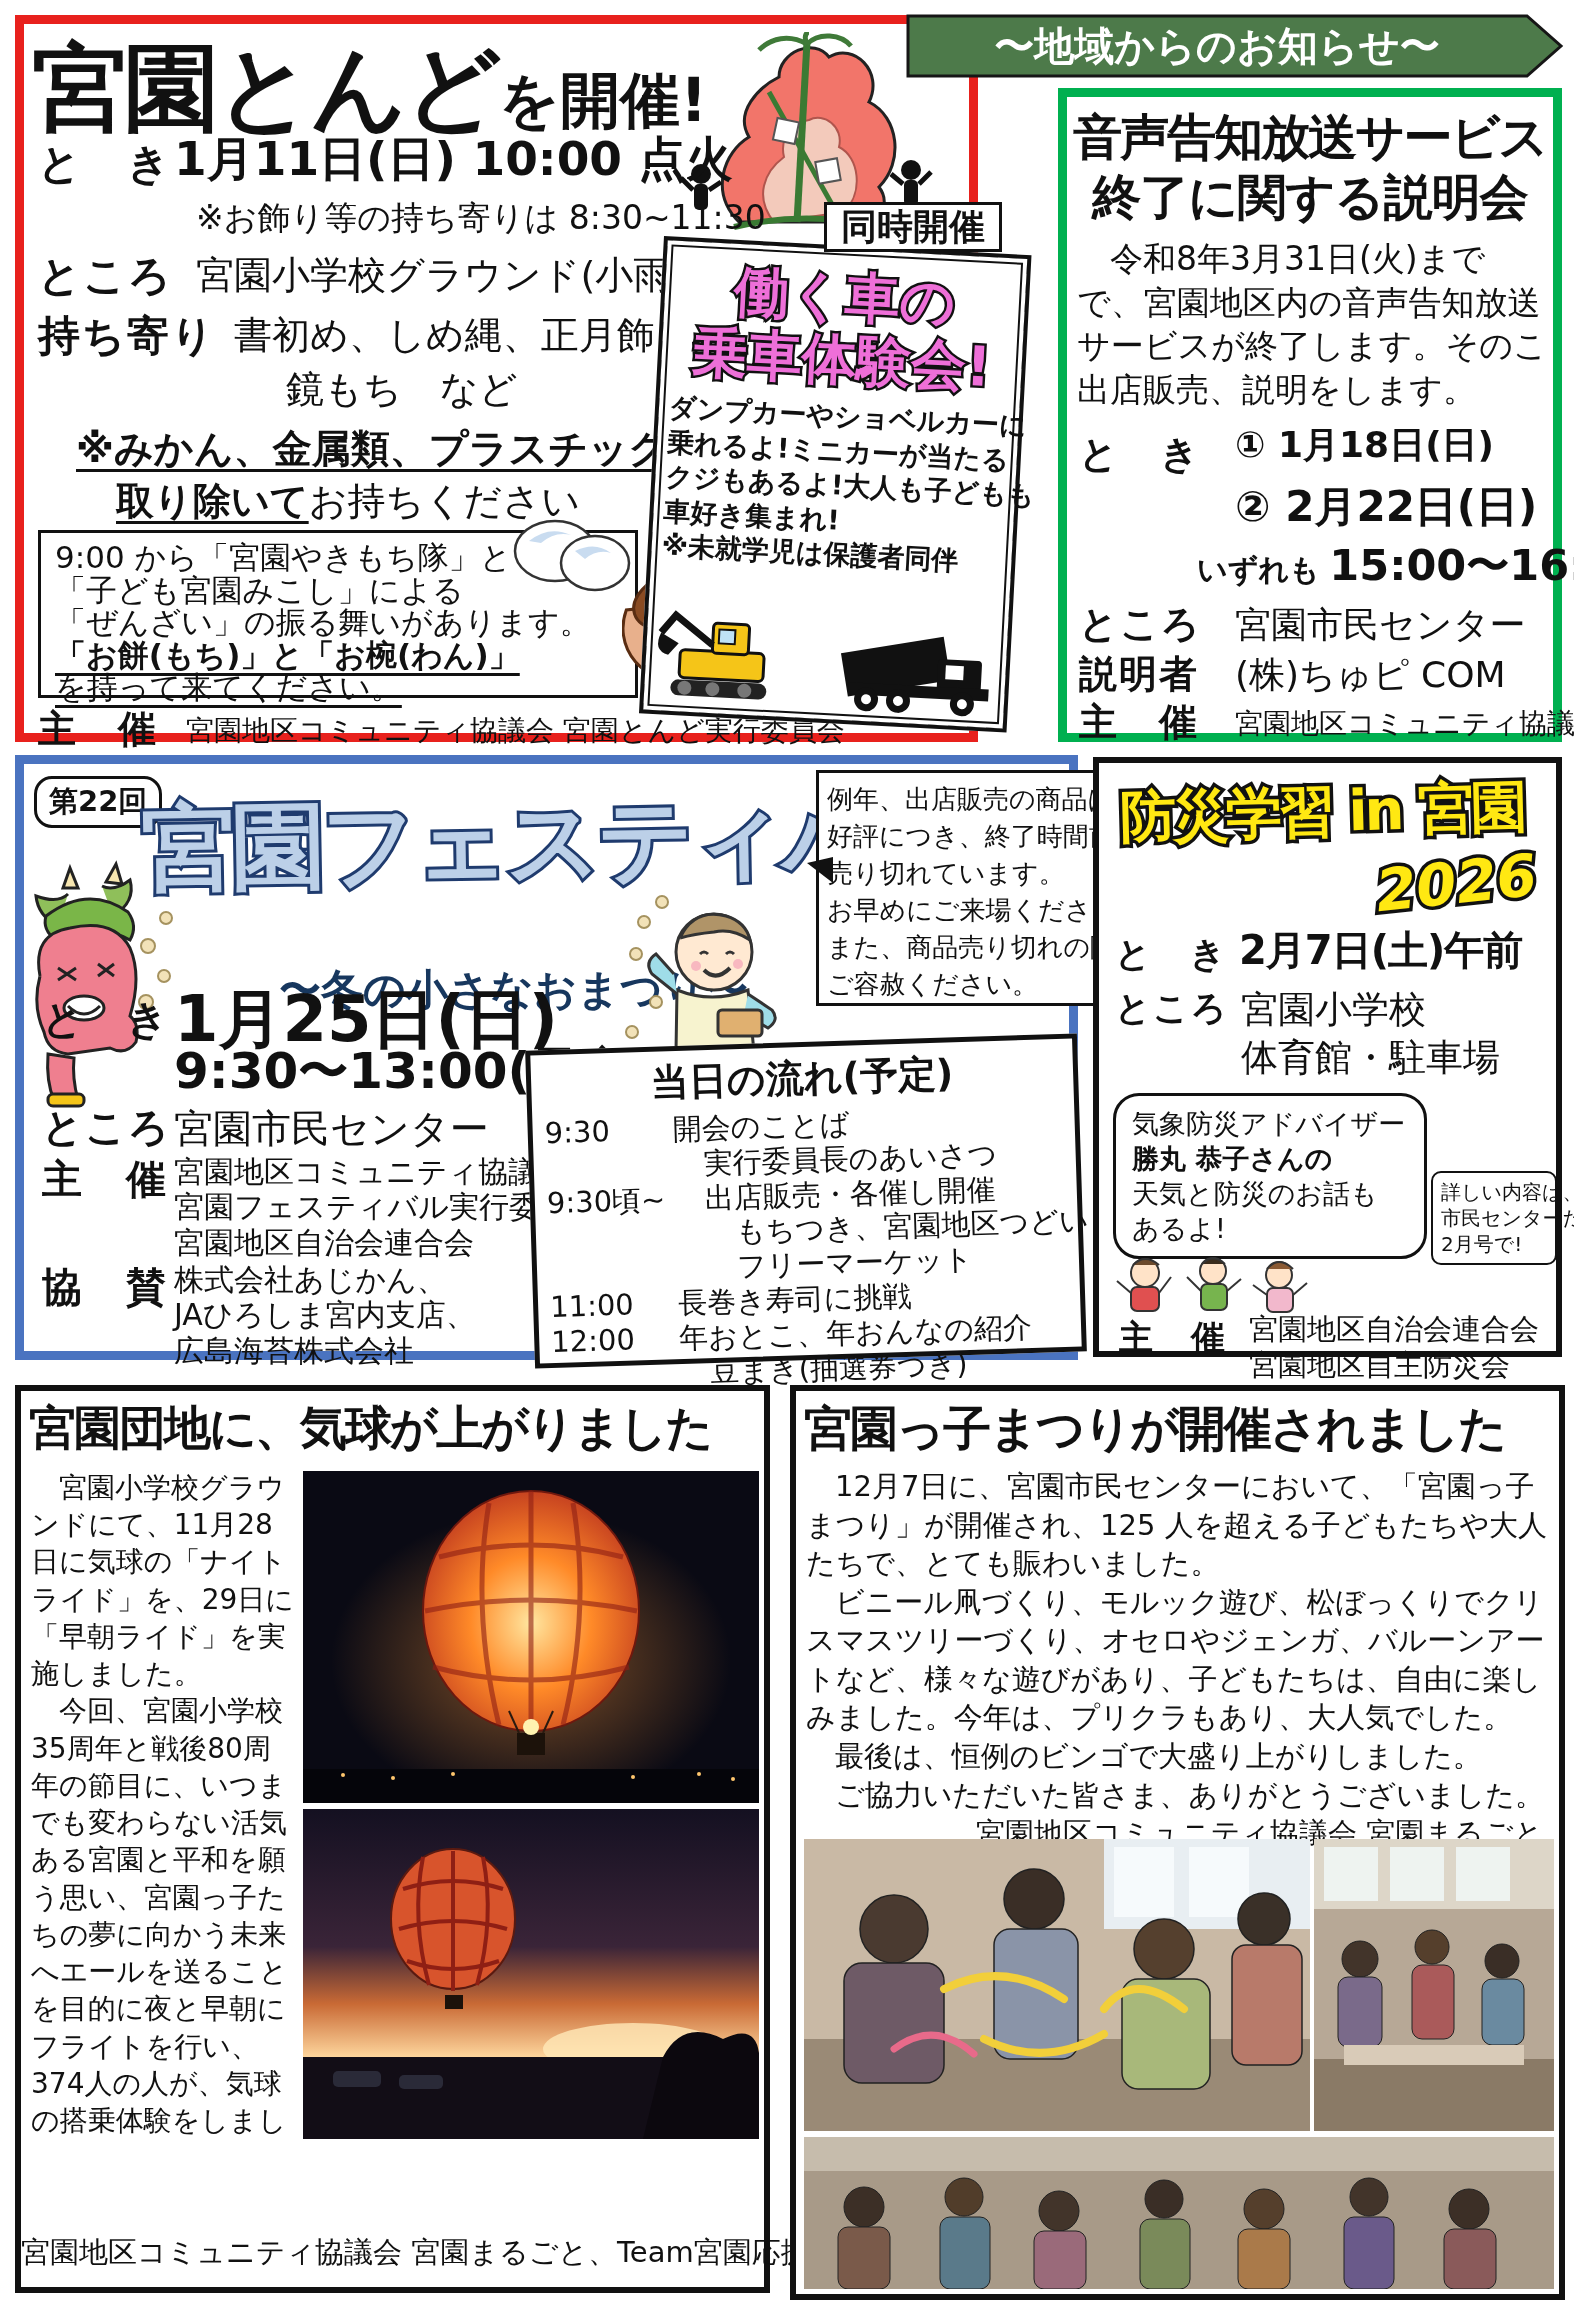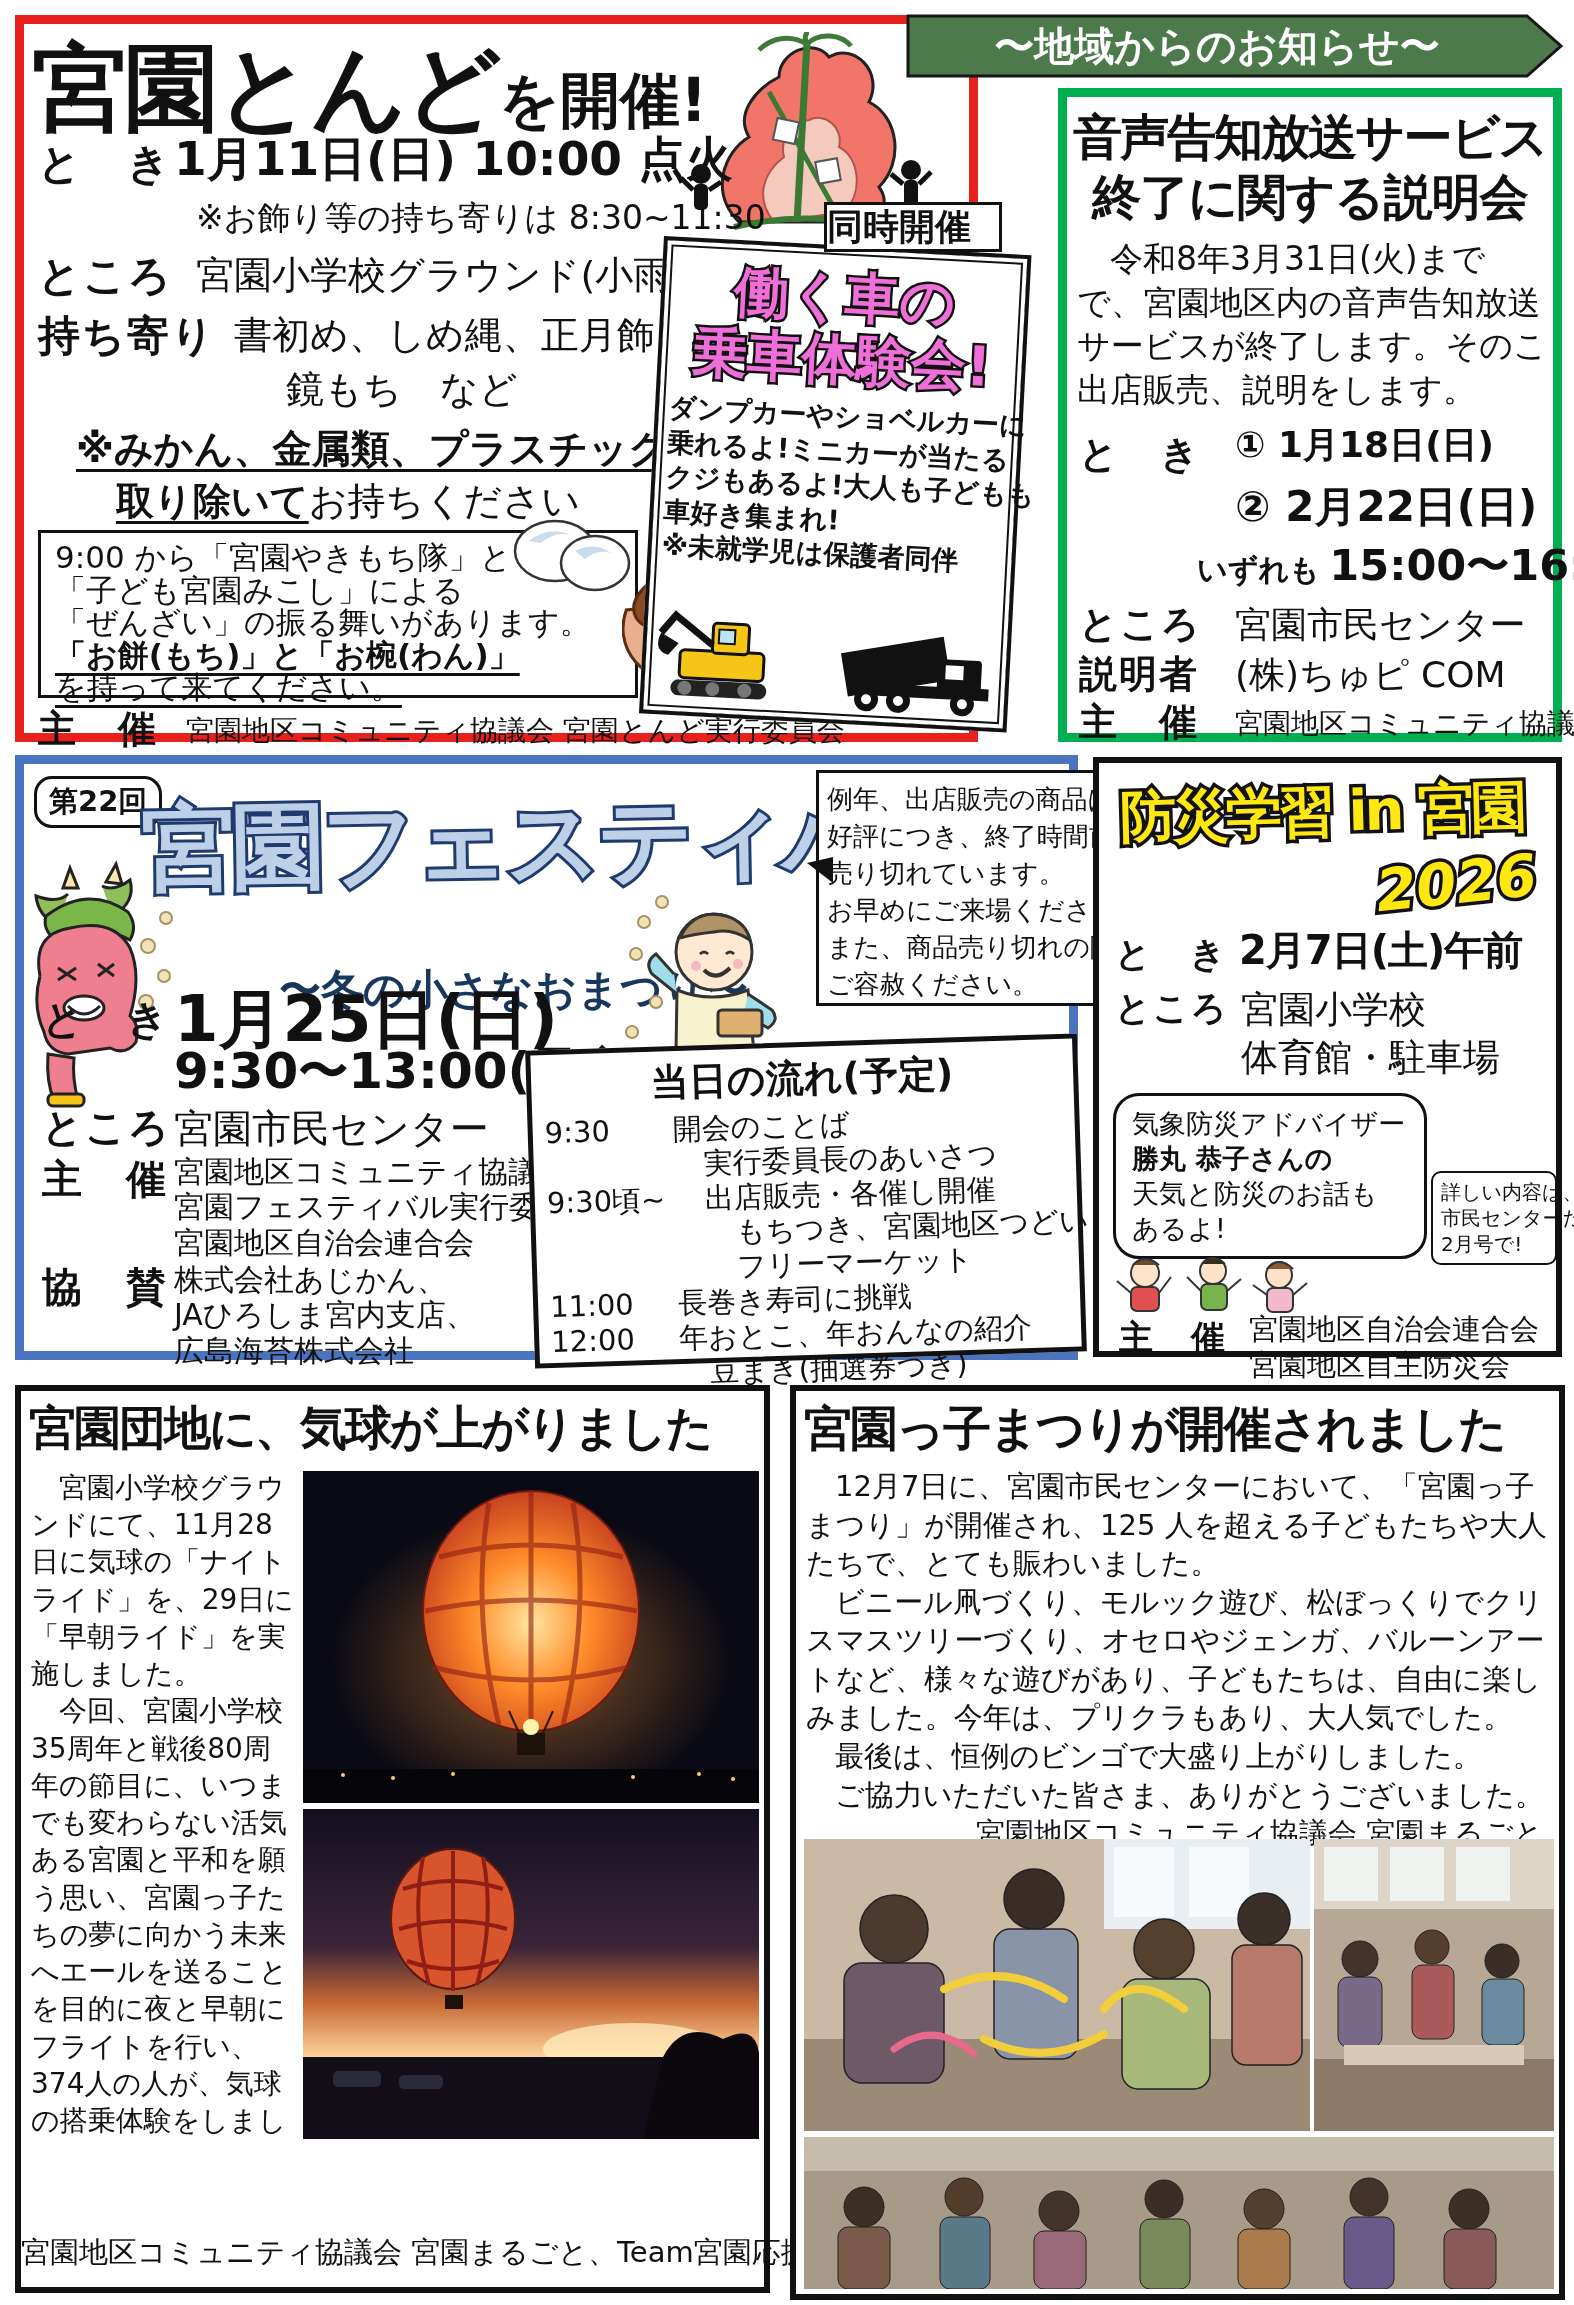--- a/index.html
+++ b/index.html
@@ -11,21 +11,21 @@
   .b{font-weight:900}
   .ul{text-decoration:underline;text-decoration-thickness:3px;text-underline-offset:7px}
   .lbl{font-weight:900;letter-spacing:2px;white-space:nowrap}
   .nw{white-space:nowrap}
   
   .red-box{left:15px;top:15px;width:963px;height:727px;border:9px solid #e8211d}
   .tondo-title-main{font-size:95px;font-weight:900;letter-spacing:-3px}
   .tondo-title-tail{font-size:60px;font-weight:900}
   .zenzai-box{border:3px solid #111}
   
-  .douji-badge{border:3px solid #111;background:#fff;font-weight:900}
+  .douji-badge{border:3px solid #111;background:#fff;text-align:center;font-weight:900}
   .work-box{border:4px solid #111;box-shadow:inset 0 0 0 4px #fff, inset 0 0 0 6px #111;background:#fff}
   
   .banner-text{fill:#fff;font-weight:900}
   .green-box{left:1058px;top:88px;width:504px;height:654px;border:9px solid #00b050}
   
   .blue-box{left:15px;top:755px;width:1063px;height:605px;border:9px solid #4a73c0}
   .round-badge{border:3px solid #111;border-radius:18px;font-weight:900;padding:3px 12px;background:#fff}
   .callout{border:3px solid #111;background:#fff;line-height:1.42}
   .callout:before{content:"";position:absolute;left:-26px;top:84px;border:14px solid transparent;
                   border-right:26px solid #111;border-top-width:6px;border-bottom-width:20px}

